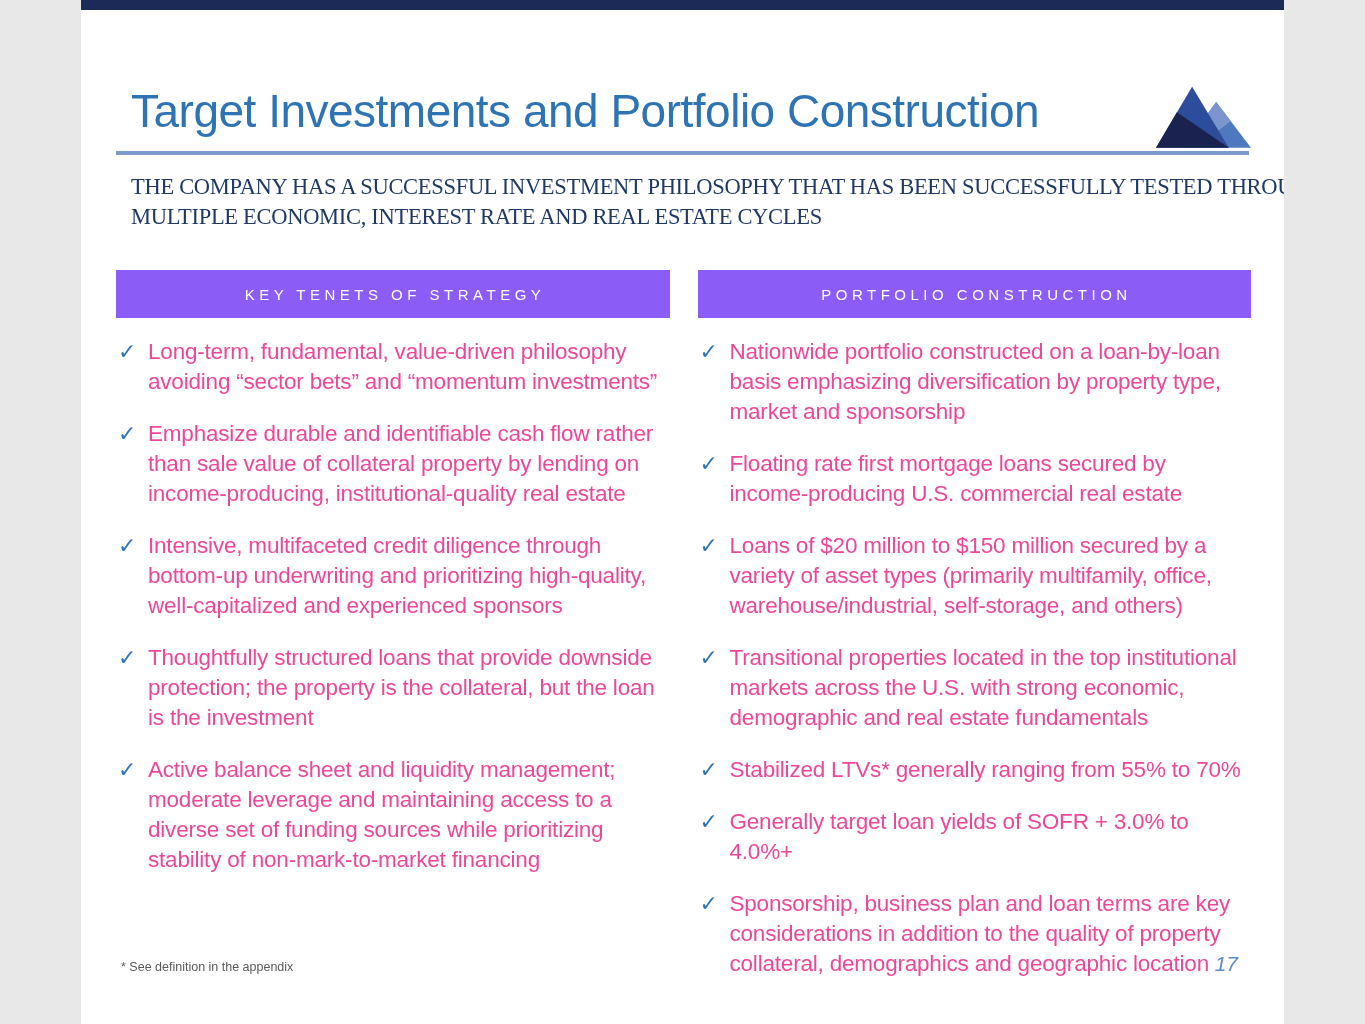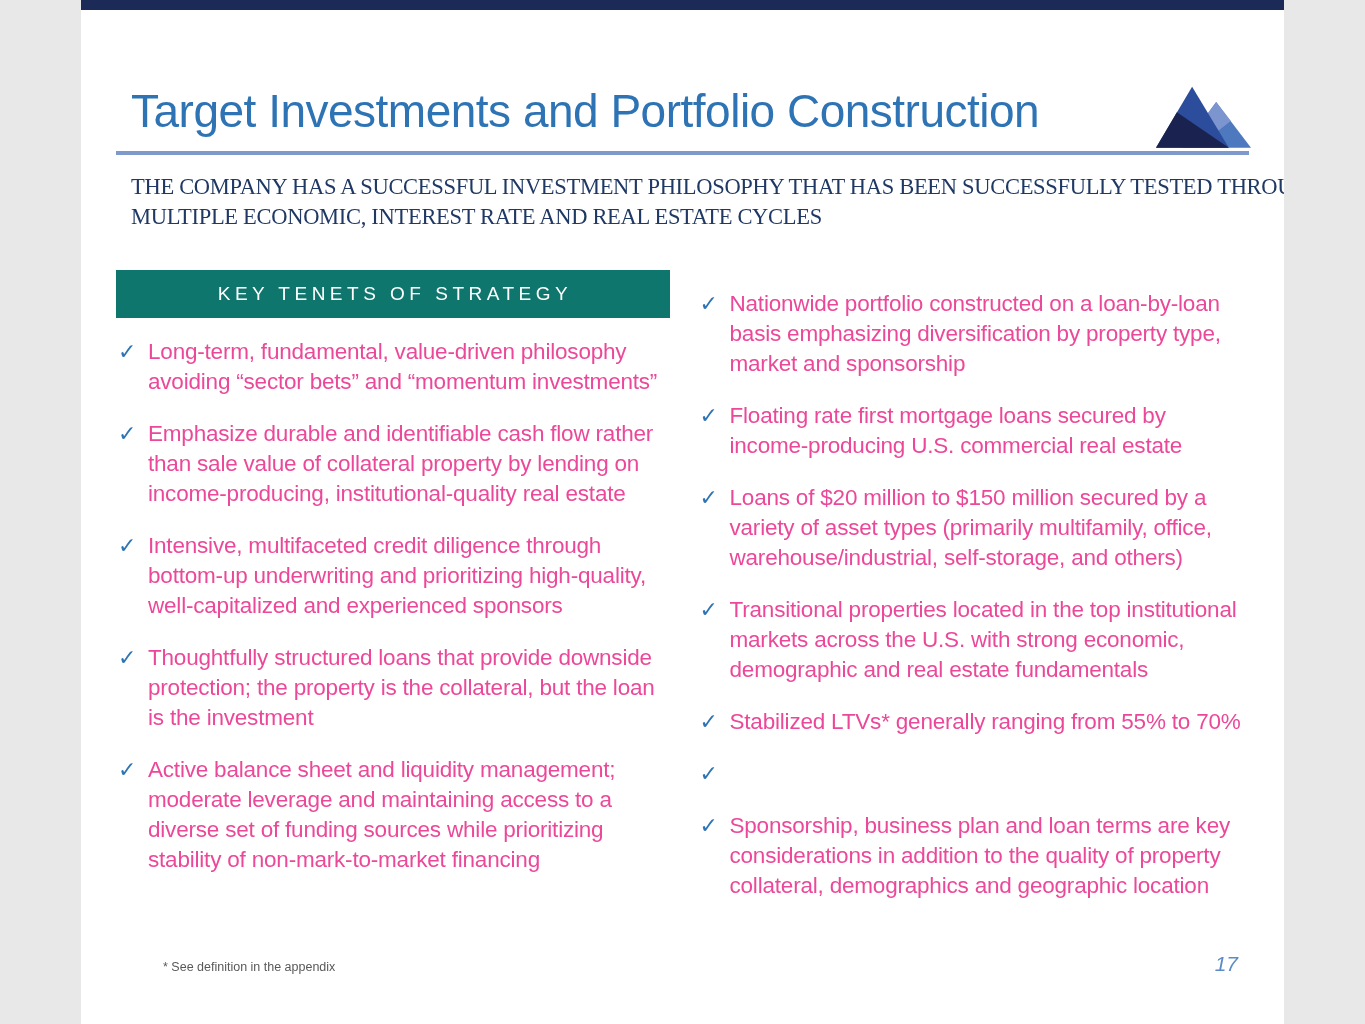--- a/index.html
+++ b/index.html
@@ -69,26 +69,26 @@
     right: 33px;
     top: 270px;
     display: flex;
     gap: 28px;
   }
 
   .col { flex: 1 1 0; }
 
   .col-header {
     height: 48px;
-    background: #0f766e;
+    background: #8b5cf6;
     color: #ffffff;
     display: flex;
     align-items: center;
     justify-content: center;
-    font-size: 19px;
+    font-size: 15px;
     font-weight: 400;
     letter-spacing: 4.5px;
     text-indent: 4.5px;
   }
 
   .bullets { padding-top: 19px; }
 
   .bullet {
     display: flex;
     align-items: flex-start;
@@ -113,21 +113,20 @@
     color: #ec4899;
     padding-right: 4px;
   }
 
   .footnote {
     position: absolute;
     left: 40px;
     top: 960px;
     font-size: 12.5px;
     color: #595959;
-    margin-left: 42px;
   }
 
   .page-number {
     position: absolute;
     right: 46px;
     top: 952px;
     font-size: 21px;
     font-style: italic;
     color: #5c8bc7;
   }
@@ -174,20 +173,21 @@
           <p class="btext">Thoughtfully structured loans that provide downside protection; the property is the collateral, but the loan is the investment</p>
         </div>
         <div class="bullet">
           <span class="check">✓</span>
           <p class="btext">Active balance sheet and liquidity management; moderate leverage and maintaining access to a diverse set of funding sources while prioritizing stability of non-mark-to-market financing</p>
         </div>
       </div>
     </section>
 
     <section class="col">
+      <div class="col-header">PORTFOLIO CONSTRUCTION</div>
       <div class="bullets">
         <div class="bullet">
           <span class="check">✓</span>
           <p class="btext">Nationwide portfolio constructed on a loan-by-loan basis emphasizing diversification by property type, market and sponsorship</p>
         </div>
         <div class="bullet">
           <span class="check">✓</span>
           <p class="btext">Floating rate first mortgage loans secured by income-producing U.S. commercial real estate</p>
         </div>
         <div class="bullet">
@@ -197,20 +197,21 @@
         <div class="bullet">
           <span class="check">✓</span>
           <p class="btext">Transitional properties located in the top institutional markets across the U.S. with strong economic, demographic and real estate fundamentals</p>
         </div>
         <div class="bullet">
           <span class="check">✓</span>
           <p class="btext">Stabilized LTVs* generally ranging from 55% to 70%</p>
         </div>
         <div class="bullet">
           <span class="check">✓</span>
+          <p class="btext">Generally target loan yields of SOFR + 3.0% to 4.0%+</p>
         </div>
         <div class="bullet">
           <span class="check">✓</span>
           <p class="btext">Sponsorship, business plan and loan terms are key considerations in addition to the quality of property collateral, demographics and geographic location</p>
         </div>
       </div>
     </section>
 
   </div>
 

